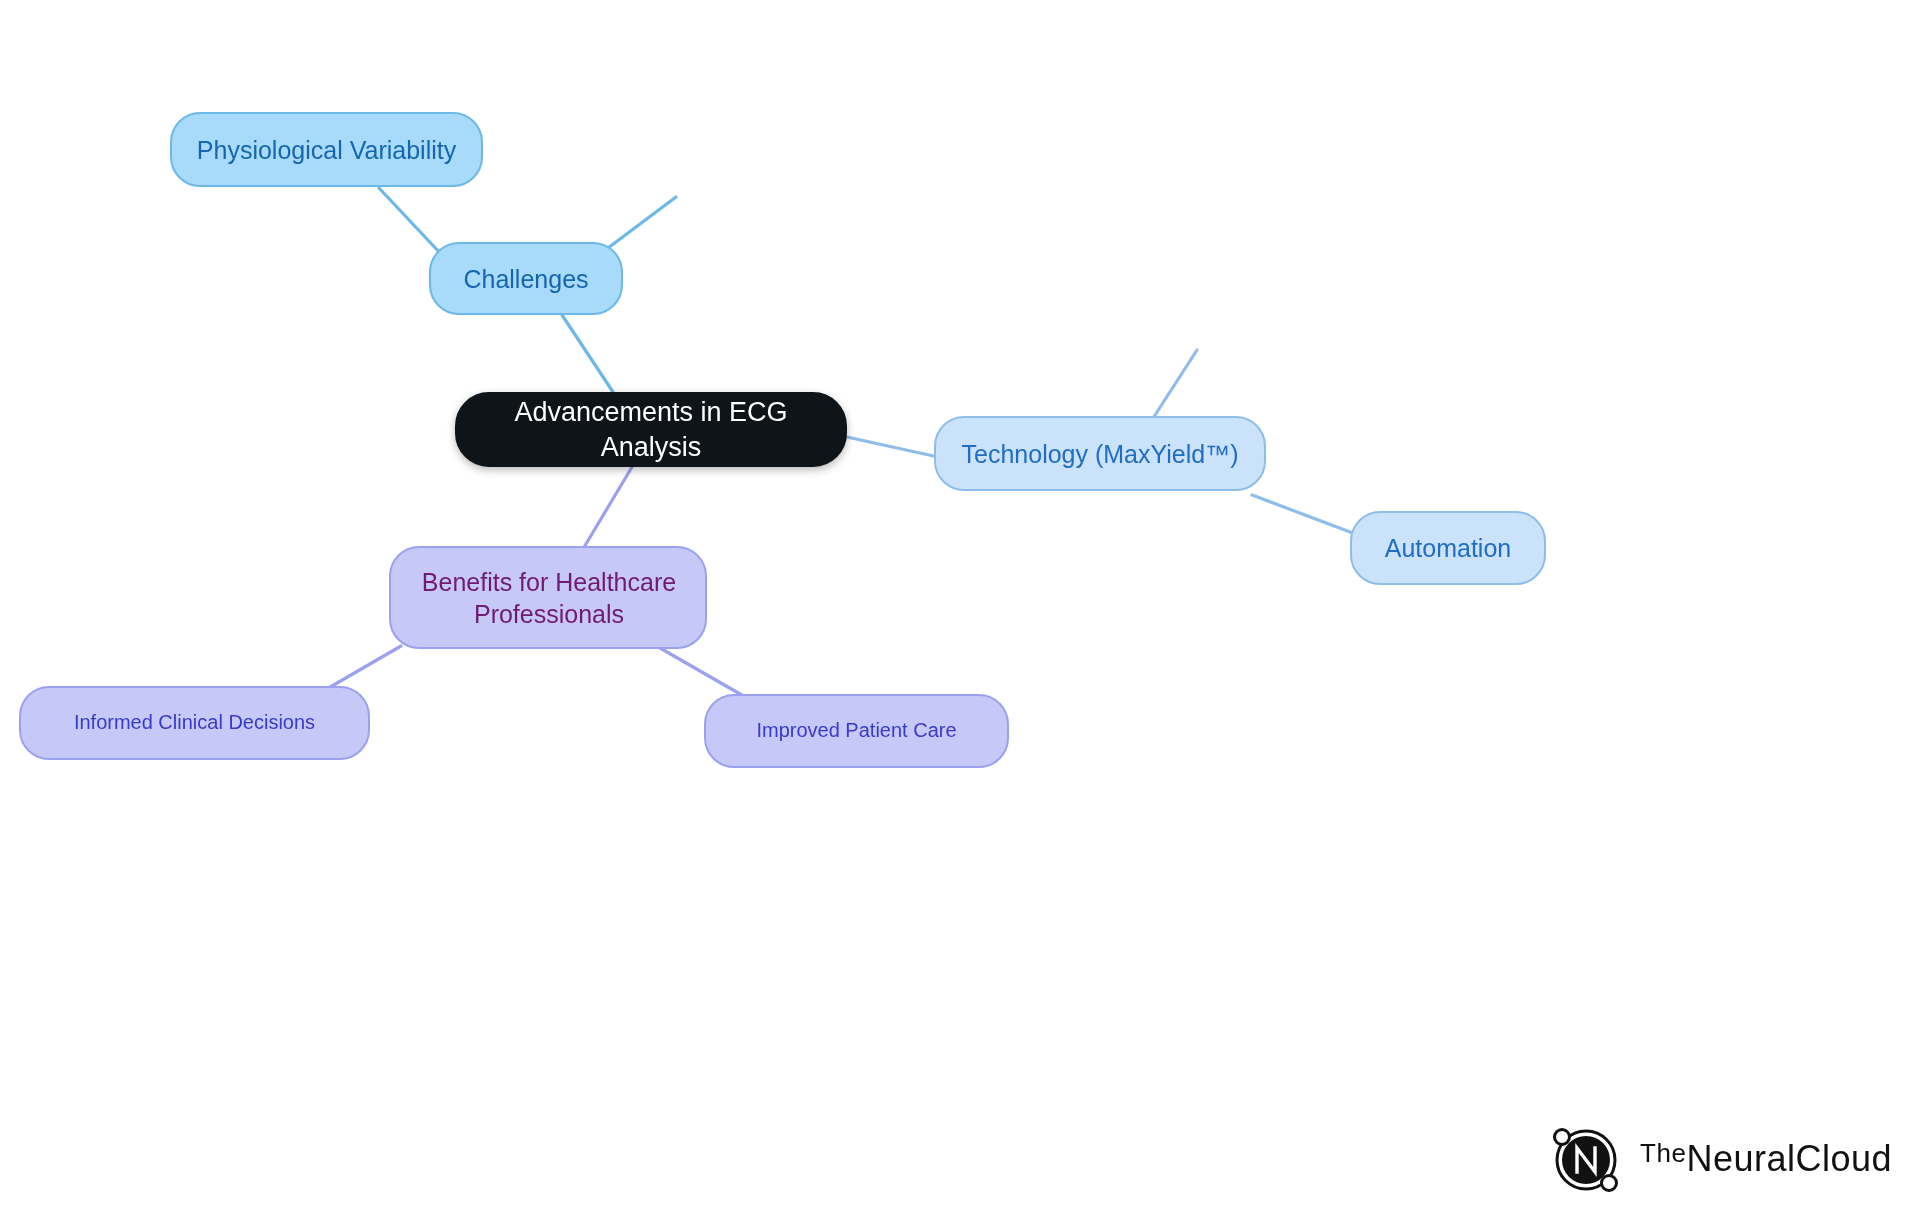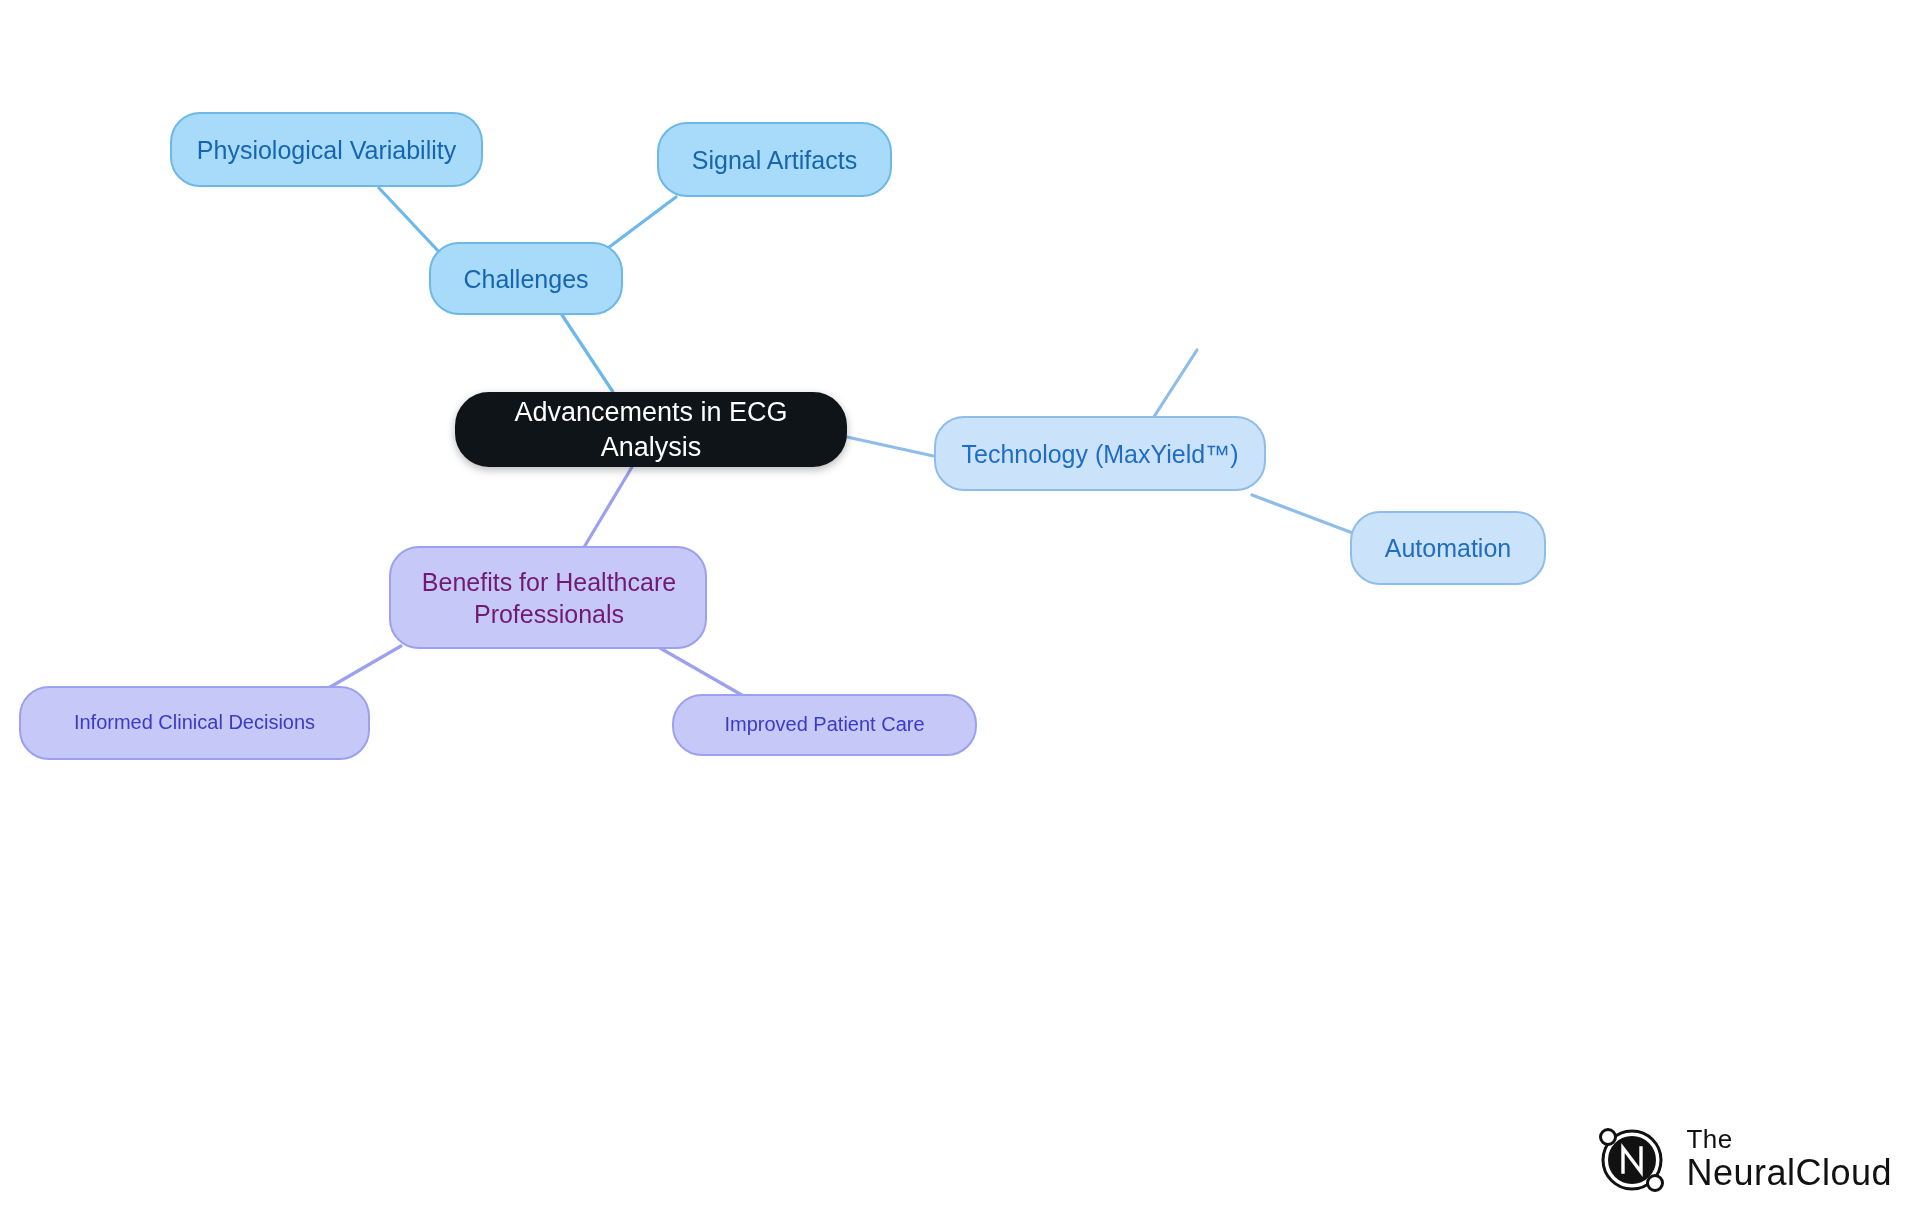--- a/index.html
+++ b/index.html
@@ -89,21 +89,21 @@
   #brand {
     position: absolute;
     right: 28px;
     bottom: 18px;
     display: flex;
     align-items: center;
     gap: 16px;
   }
   #brand-text {
     display: flex;
-    flex-direction: column;
+    flex-direction: row;
     justify-content: space-between;
     color: #111111;
     font-family: "Liberation Sans", sans-serif;
     letter-spacing: 0.5px;
   }
   #brand-the {
     font-size: 26px;
     line-height: 1.05;
     font-weight: 400;
   }
@@ -135,43 +135,40 @@
   </div>
 
   <div class="node node-leaf-a" style="left:170px; top:112px; width:313px; height:75px;">
     <span>Physiological Variability</span>
   </div>
 
   <div class="node node-branch-a" style="left:429px; top:242px; width:194px; height:73px;">
     <span>Challenges</span>
   </div>
 
-  <div class="node node-leaf-a" style="left:657px; top:122px; width:235px; height:75px;">
-    <span>Signal Artifacts</span>
-  </div>
 
   <div class="node node-branch-b" style="left:934px; top:416px; width:332px; height:75px;">
     <span>Technology (MaxYield™)</span>
   </div>
 
 
   <div class="node node-leaf-b" style="left:1350px; top:511px; width:196px; height:74px;">
     <span>Automation</span>
   </div>
 
   <div class="node node-branch-c" style="left:389px; top:546px; width:318px; height:103px;">
     <span>Benefits for Healthcare
 Professionals</span>
   </div>
 
   <div class="node node-leaf-c" style="left:19px; top:686px; width:351px; height:74px;">
     <span>Informed Clinical Decisions</span>
   </div>
 
-  <div class="node node-leaf-c" style="left:672px; top:694px; width:305px; height:62px;">
+  <div class="node node-leaf-c" style="left:704px; top:694px; width:305px; height:74px;">
     <span>Improved Patient Care</span>
   </div>
 
   <div id="brand">
     <svg width="76" height="76" viewBox="0 0 76 76" xmlns="http://www.w3.org/2000/svg">
       <circle cx="38" cy="39" r="29" fill="none" stroke="#111111" stroke-width="3"></circle>
       <circle cx="38" cy="39" r="24" fill="#111111"></circle>
       <path d="M29 51 L29 27 L47 51 L47 27" fill="none" stroke="#ffffff" stroke-width="3.4" stroke-linecap="square"></path>
       <circle cx="14" cy="16" r="7.5" fill="#ffffff" stroke="#111111" stroke-width="3"></circle>
       <circle cx="61" cy="62" r="7.5" fill="#ffffff" stroke="#111111" stroke-width="3"></circle>

